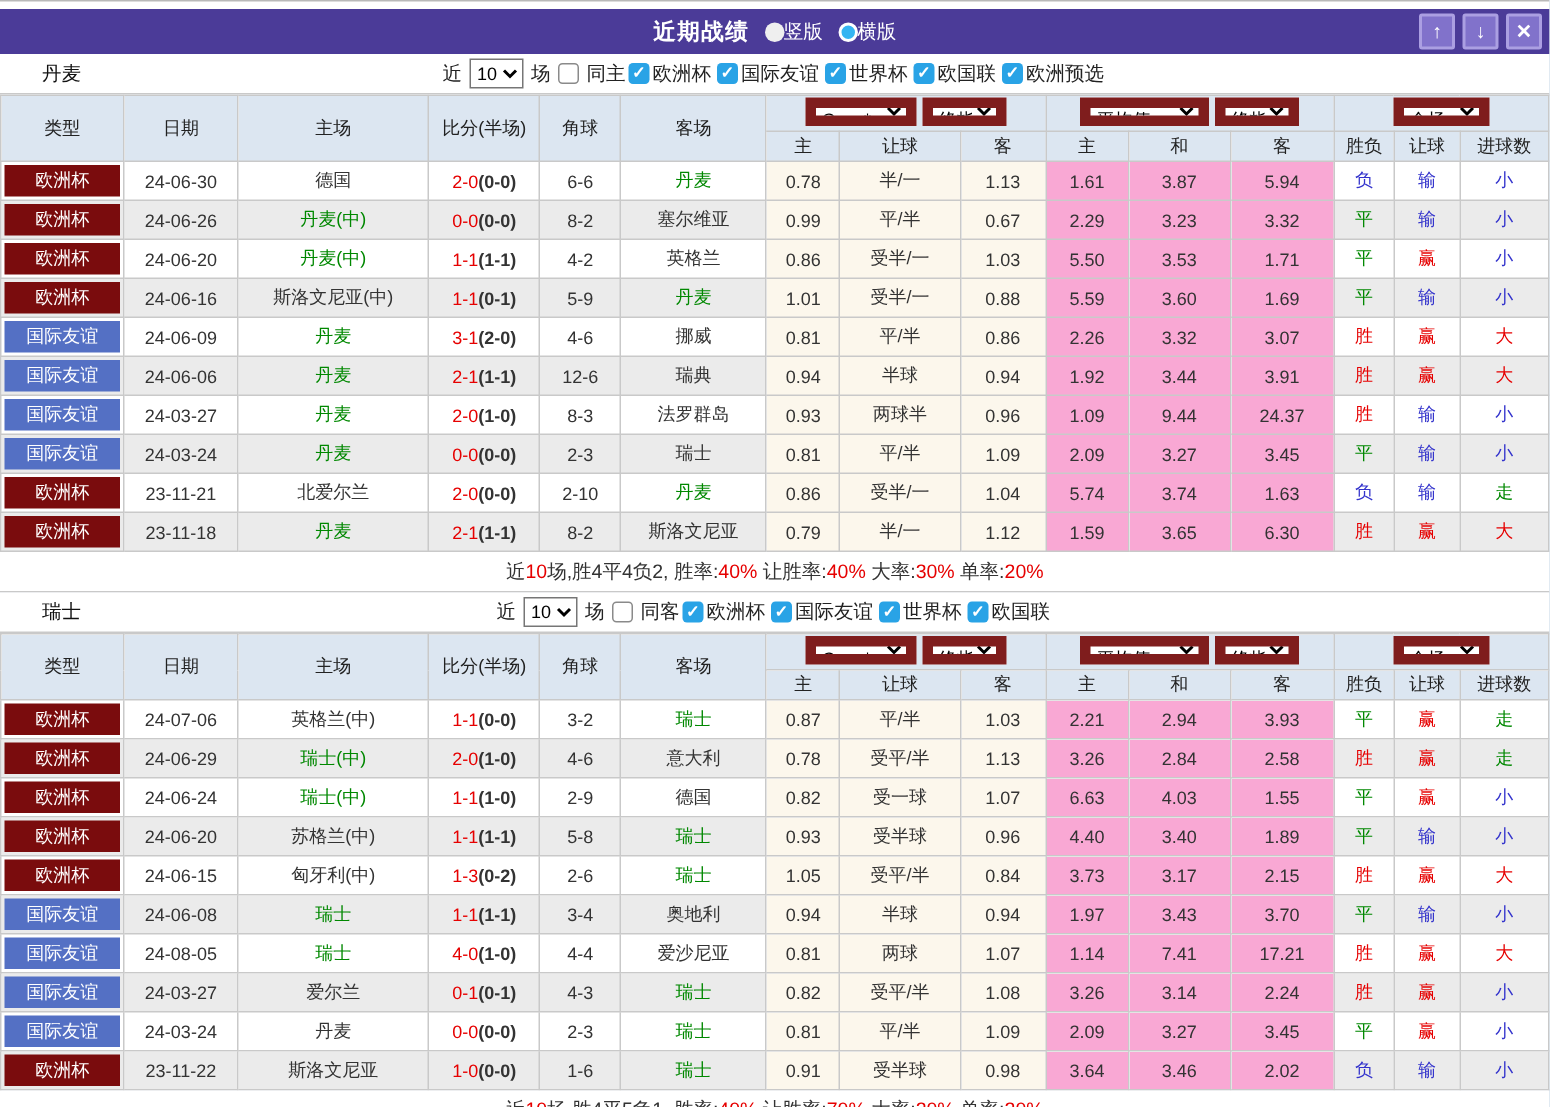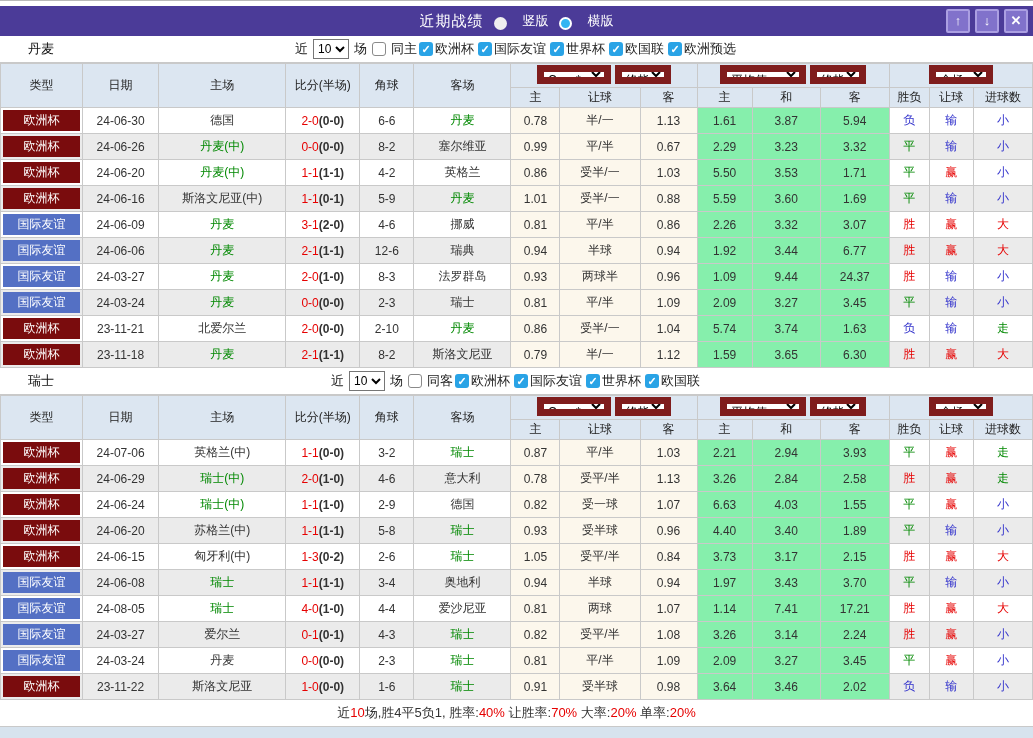--- a/index.html
+++ b/index.html
@@ -10,22 +10,22 @@
     background:#d7e3ee;
     overflow:hidden;
   }
   .top-strip { height:6px; background:#ffffff; border-top:1px solid #b9b9b9; }
 
   
   .titlebar {
     height:30px; background:#4b3b98; display:flex; align-items:center; position:relative;
   }
   .title-center { flex:1; display:flex; justify-content:center; align-items:center; gap:10px; color:#fff; }
-  .page-title { font-weight:normal; font-size:15px; letter-spacing:1px; }
-  .radio-item { display:inline-flex; align-items:flex-end; gap:16px; font-size:13px; cursor:pointer; color:#fff; }
+  .page-title { font-weight:bold; font-size:15px; letter-spacing:1px; }
+  .radio-item { display:inline-flex; align-items:center; gap:0; font-size:13px; cursor:pointer; color:#fff; }
   .radio-dot { width:13px; height:13px; border-radius:50%; background:#efefef; display:inline-block; }
   .radio-dot.ring { width:13px; height:13px; background:#35b5f2; border:2.5px solid #ffffff; }
   .tb-buttons { position:absolute; right:5px; top:3px; display:flex; gap:5px; }
   .tb-btn {
     width:24px; height:24px; background:#8172cb; border:2px solid #ab9fe2; border-radius:2px;
     color:#fff; font-size:13px; font-weight:bold; line-height:18px; text-align:center; padding:0; cursor:pointer;
     font-family:"Liberation Sans", sans-serif;
   }
 
   
@@ -53,21 +53,21 @@
   thead th { background:#dce6f1; font-weight:normal; color:#222; font-size:12px; }
   thead tr.hr1 th { height:24px; }
   thead tr.hr2 th { height:20px; }
   thead select {
     font-size:12px; height:19px; border:7px solid #7f1d1d; background:#fff; margin:0 2px;
     font-family:"Liberation Sans", sans-serif;
   }
   .sel-src { width:74px; } .sel-stage { width:56px; } .sel-avg { width:86px; } .sel-scope { width:64px; } 
   tbody tr:nth-child(even) td.plain { background:#ebebeb; }
   td.odds { background:#fcf7ec; }
-  td.avg  { background:#86efac; }
+  td.avg  { background:#f9a8d4; }
   .badge { height:21px; margin:2px; line-height:21px; color:#fff; font-size:12px; }
   .badge.maroon { background:#7a0c0d; }
   .badge.blue   { background:#5470c4; }
   .green { color:#008800; }
   .ft { color:#e60000; }
   .ht { color:#333333;font-weight:bold; }
   .r-red { color:#e60000; } .r-green { color:#008800; } .r-blue { color:#3333cc; }
 
   .summary {
     height:27px; background:#fff; text-align:center; font-size:13px; color:#333;
@@ -266,21 +266,21 @@
             <td class="plain">24-06-06</td>
             <td class="plain green">丹麦</td>
             <td class="plain"><span class="ft">2-1</span><span class="ht">(1-1)</span></td>
             <td class="plain">12-6</td>
             <td class="plain">瑞典</td>
             <td class="odds">0.94</td>
             <td class="odds">半球</td>
             <td class="odds">0.94</td>
             <td class="avg">1.92</td>
             <td class="avg">3.44</td>
-            <td class="avg">6.77</td>
+            <td class="avg">3.91</td>
             <td class="plain r-red">胜</td>
             <td class="plain r-red">赢</td>
             <td class="plain r-red">大</td>
           </tr>
           <tr>
             <td class="plain">
               <div class="badge blue">国际友谊</div>
             </td>
             <td class="plain">24-03-27</td>
             <td class="plain green">丹麦</td>
@@ -349,20 +349,21 @@
             <td class="odds">1.12</td>
             <td class="avg">1.59</td>
             <td class="avg">3.65</td>
             <td class="avg">6.30</td>
             <td class="plain r-red">胜</td>
             <td class="plain r-red">赢</td>
             <td class="plain r-red">大</td>
           </tr>
         </tbody>
       </table>
+      <div class="summary"><span class="">近</span><span class="red">10</span><span class="">场,胜4平4负2, 胜率:</span><span class="red">40%</span><span class=""> 让胜率:</span><span class="red">40%</span><span class=""> 大率:</span><span class="red">30%</span><span class=""> 单率:</span><span class="red">20%</span></div>
     </div>
     <div class="section">
       <div class="filter-bar">
         <span class="team-name">瑞士</span>
         <div class="filter-center">
           <span>近</span>
           <select><option>10</option></select>
           <span>场</span>
           <span class="cb unchecked"></span>
           <span>同客</span>

